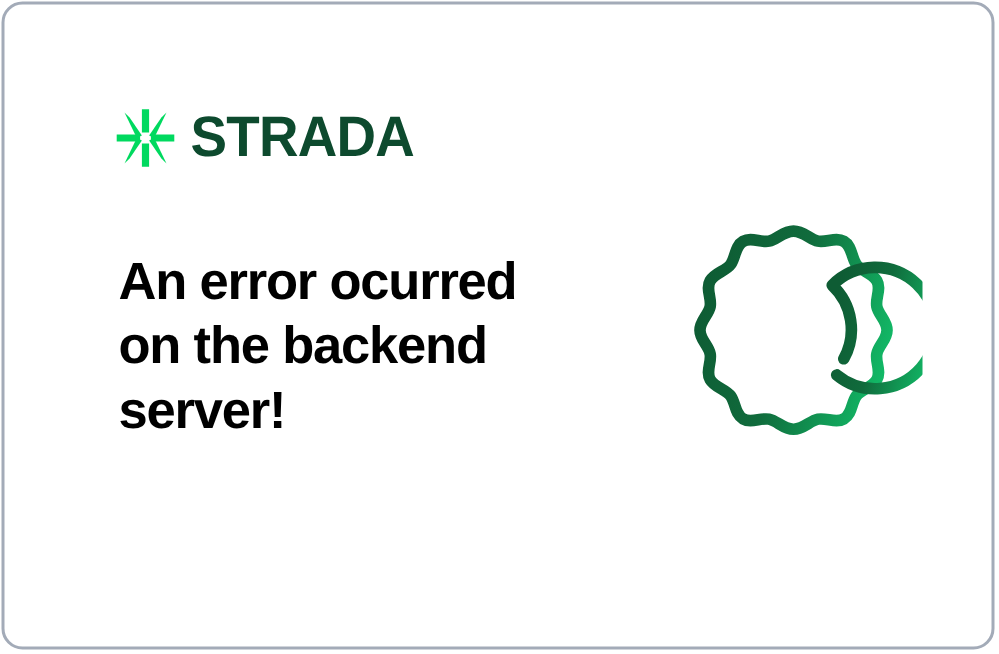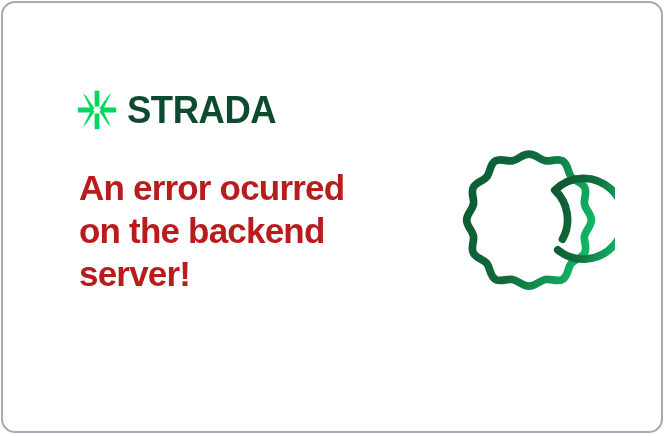--- a/index.html
+++ b/index.html
@@ -25,21 +25,21 @@
     background: #ffffff;
     border: 2px solid #a3abb8;
     border-radius: 14px;
     overflow: hidden;
   }
 
   
   .brand {
     position: absolute;
     left: 74px;
-    top: 82px;
+    top: 64px;
     display: flex;
     align-items: center;
     gap: 10px;
     height: 50px;
   }
   .brand-mark {
     width: 40px;
     height: 40px;
     display: block;
     flex: 0 0 auto;
@@ -60,21 +60,21 @@
   .headline {
     position: absolute;
     left: 76px;
     top: 163px;
     width: 300px;
     font-family: "Liberation Sans", sans-serif;
     font-size: 35px;
     font-weight: bold;
     line-height: 43px;
     letter-spacing: -0.8px;
-    color: #b91c1c;
+    color: #000000;
     white-space: pre-line;
   }
 
   
   .gear-wrap {
     position: absolute;
     left: 440px;
     top: 133px;
     width: 172px;
     height: 172px;

